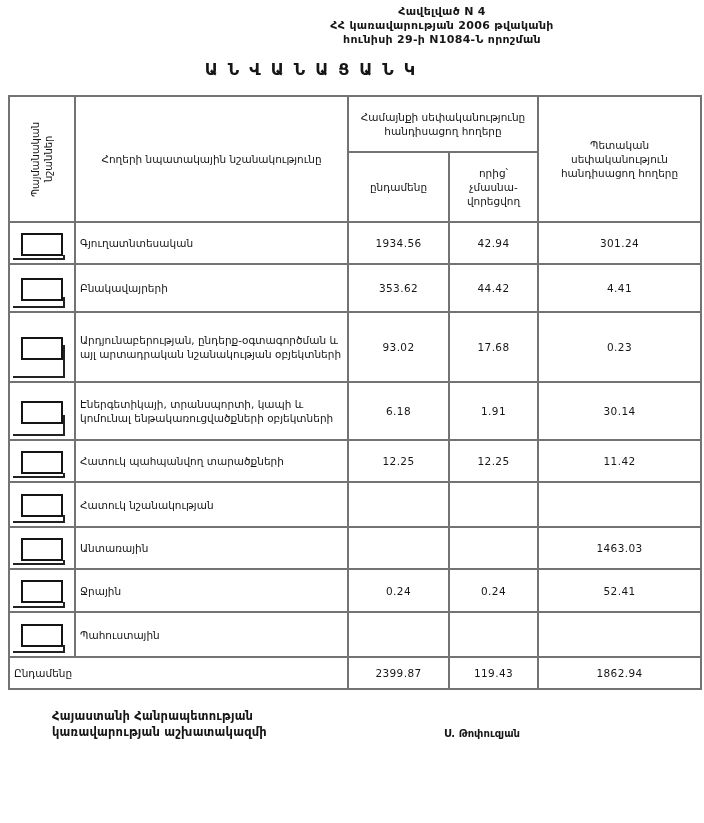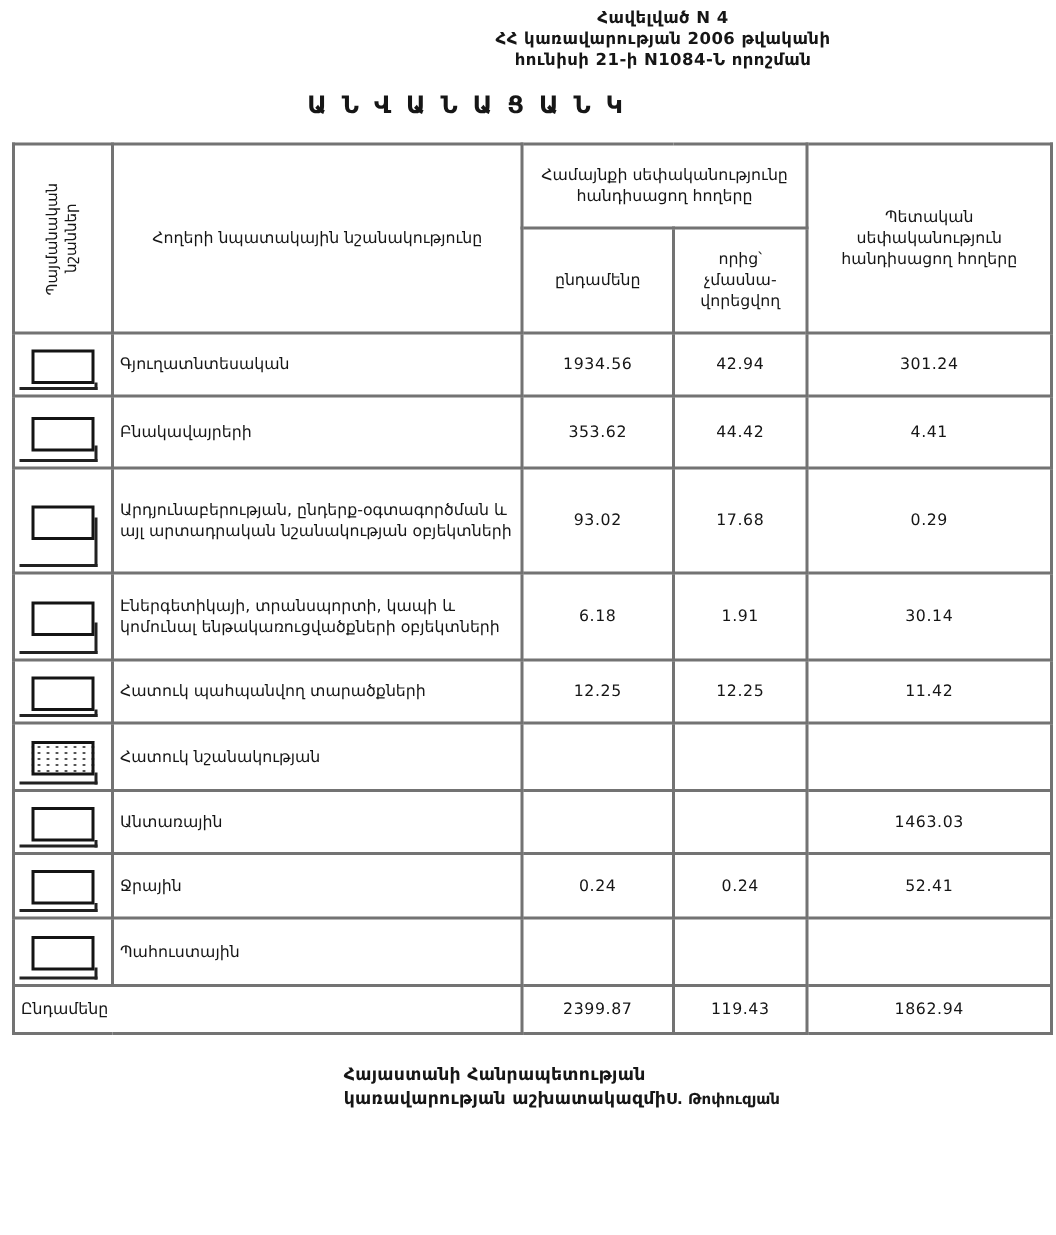--- a/index.html
+++ b/index.html
@@ -97,21 +97,21 @@
 
   .v-top    { vertical-align: top; padding-top: 8px; }
   .v-bottom { vertical-align: bottom; padding-bottom: 5px; }
 
   .total-row td { height: 32px; }
   .total-label { padding-left: 48px; font-size: 10.5px; }
 
   
   .doc-footer {
     display: flex;
-    justify-content: flex-end;
+    justify-content: space-between;
     align-items: flex-end;
     margin-top: 18px;
     padding: 0 100px 0 52px;
   }
   .signatory {
     font-size: 11.5px;
     font-weight: 700;
     line-height: 1.4;
     letter-spacing: 0.2px;
   }
@@ -122,21 +122,21 @@
   }
 </style>
 </head>
 <body>
 
 <div class="page">
 
   <div class="appendix">
     <div>Հավելված N 4</div>
     <div>ՀՀ կառավարության 2006 թվականի</div>
-    <div>հունիսի 21-ի N1084-Ն որոշման</div>
+    <div>հունիսի 29-ի N1084-Ն որոշման</div>
   </div>
 
   <h1 class="doc-title">ԱՆՎԱՆԱՑԱՆԿ</h1>
 
 
   <table class="land-table">
     <colgroup>
       <col style="width:66px">
         <col style="width:273px">
         <col style="width:101px">
@@ -181,21 +181,21 @@
         <td class="num-cell">4.41</td>
       </tr>
 
       <tr style="height:70px">
         <td class="sym-cell">
             <div class="swatch"></div>
           </td>
         <td class="label-cell v-bottom">Արդյունաբերության, ընդերք-օգտագործման և այլ արտադրական նշանակության օբյեկտների</td>
         <td class="num-cell v-top">93.02</td>
         <td class="num-cell v-top">17.68</td>
-        <td class="num-cell v-bottom">0.29</td>
+        <td class="num-cell v-bottom">0.23</td>
       </tr>
 
       <tr style="height:58px">
         <td class="sym-cell">
             <div class="swatch"></div>
           </td>
         <td class="label-cell v-bottom">Էներգետիկայի, տրանսպորտի, կապի և կոմունալ ենթակառուցվածքների օբյեկտների</td>
         <td class="num-cell v-top">6.18</td>
         <td class="num-cell v-top">1.91</td>
         <td class="num-cell v-top">30.14</td>

